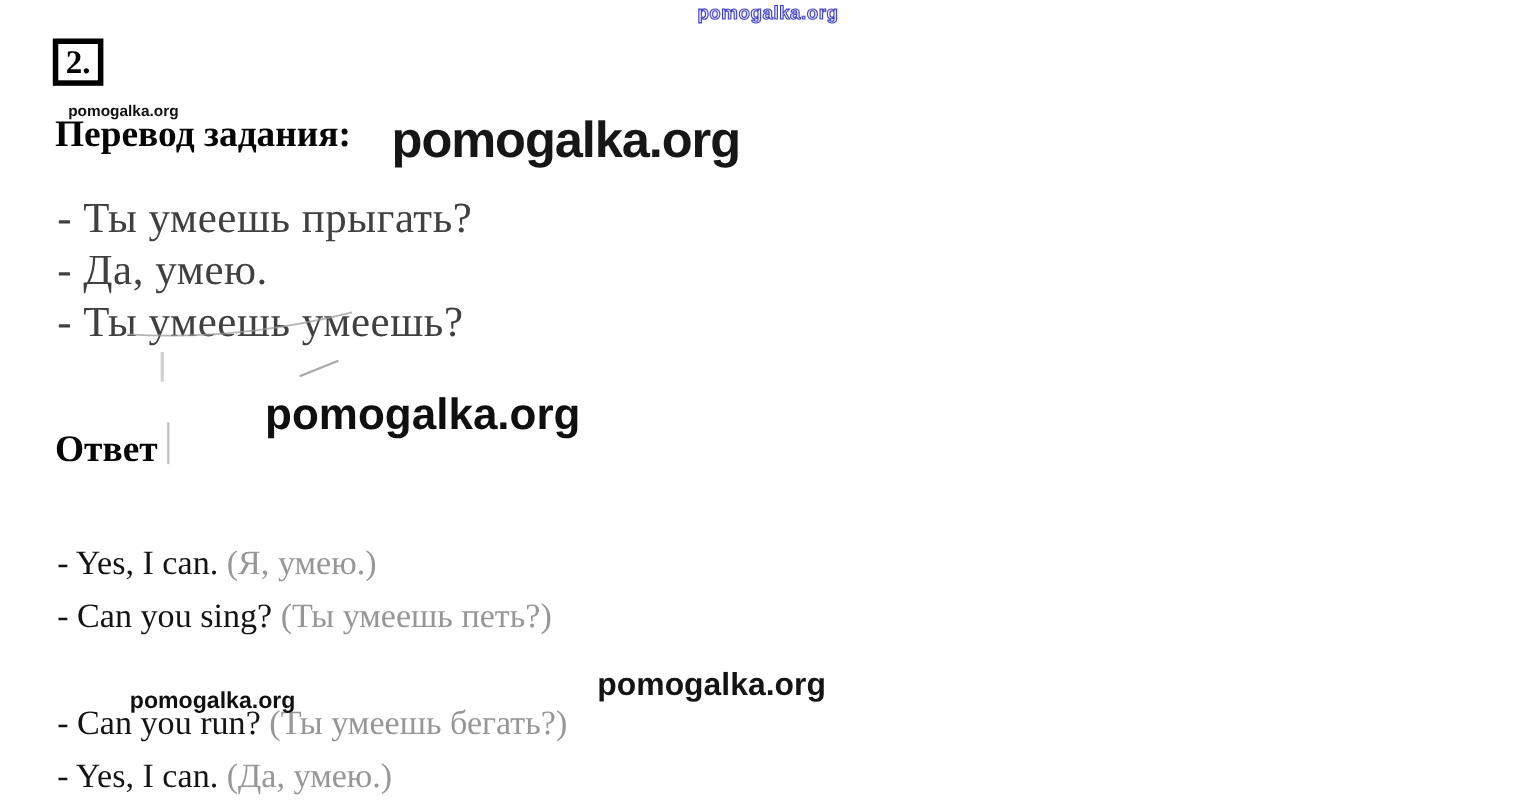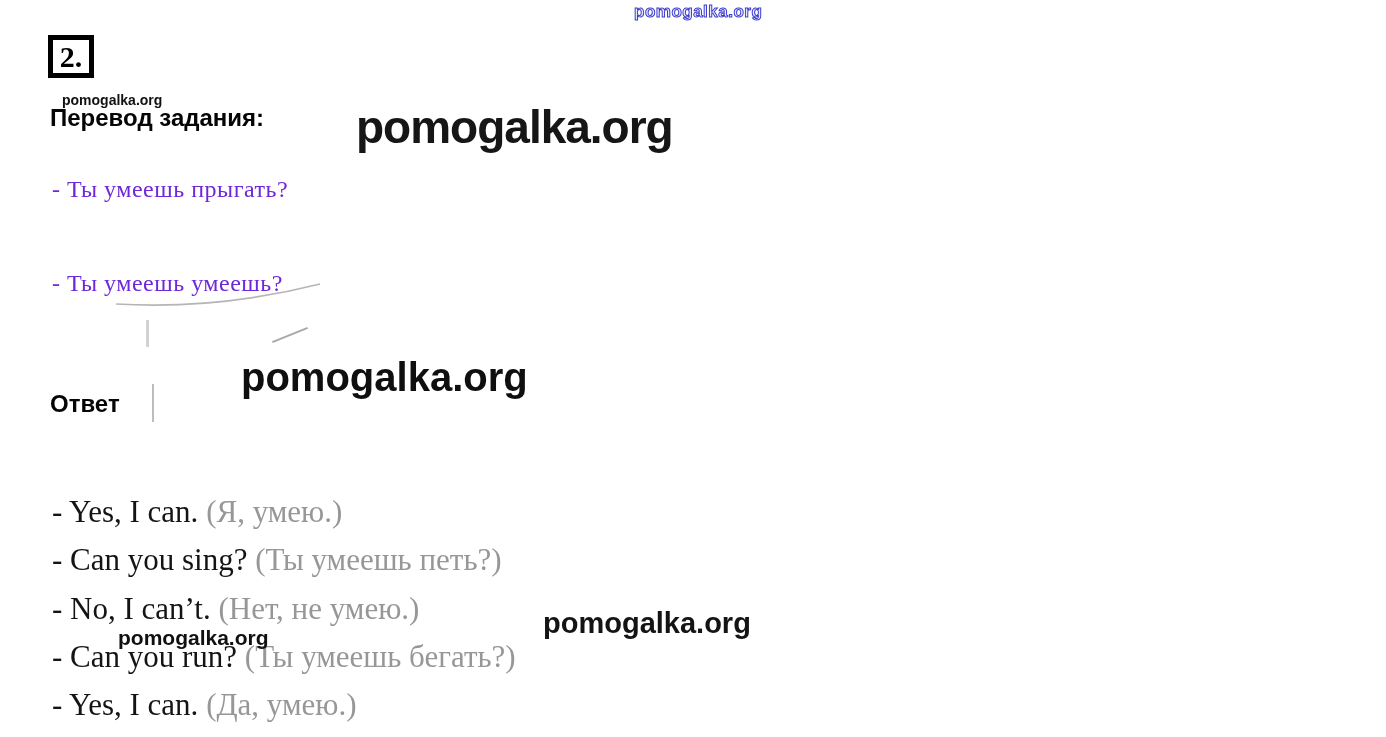--- a/index.html
+++ b/index.html
@@ -33,30 +33,30 @@
     left: 48px; top: 35px;
     width: 36px; height: 33px;
     border: 5px solid #000;
     display: flex; align-items: center; justify-content: center;
     font-size: 30px; font-weight: 700; color: #000;
     font-family: "Liberation Serif", serif;
   }
 
   .section-heading {
     font-weight: 700; color: #050505;
-    font-size: 24px;
-    font-family: Liberation Sans, sans-serif;
+    font-size: 34px;
+    font-family: Liberation Serif, serif;
   }
   .h-translation { left: 50px; top: 104px; }
   .h-answer { left: 50px; top: 390px; }
 
   .gray-line {
     left: 52px;
-    font-size: 24px;
-    color: #6d28d9;
+    font-size: 39px;
+    color: #404040;
     letter-spacing: 0.5px;
   }
   .answer-line {
     left: 52px;
     font-size: 31px;
     color: #141414;
   }
   .answer-line .ru { color: #979797; }
 
   
@@ -79,42 +79,40 @@
     <span>2.</span>
   </div>
 
   <div class="abs wm wm-above-heading">pomogalka.org</div>
 
   <div class="abs section-heading h-translation">Перевод задания:</div>
 
   <div class="abs wm wm-after-heading">pomogalka.org</div>
 
   <div class="abs gray-line" style="top:176px">- Ты умеешь прыгать?</div>
+  <div class="abs gray-line" style="top:223px">- Да, умею.</div>
   <div class="abs gray-line" style="top:270px">- Ты умеешь умеешь?</div>
 
   <svg class="abs arc-artifact" width="215" height="32">
     <path d="M4,26 Q105,32 208,6" stroke="#9c9c9c" stroke-width="1.6" fill="none" opacity="0.75"></path>
   </svg>
   <div class="abs ghost-bar"></div>
   <div class="abs slash-artifact"></div>
 
   <div class="abs section-heading h-answer">Ответ</div>
   <div class="abs cursor-bar"></div>
 
   <div class="abs wm wm-middle">pomogalka.org</div>
 
   <div class="abs answer-line" style="top:542px">
     <span class="en">- Can you sing? </span><span class="ru">(Ты умеешь петь?)</span>
   </div>
   <div class="abs answer-line" style="top:494px">
     <span class="en">- Yes, I can. </span><span class="ru">(Я, умею.)</span>
   </div>
-  <div class="abs answer-line" style="top:591px">
-    <span class="en">- No, I can’t. </span><span class="ru">(Нет, не умею.)</span>
-  </div>
   <div class="abs answer-line" style="top:639px">
     <span class="en">- Can you run? </span><span class="ru">(Ты умеешь бегать?)</span>
   </div>
   <div class="abs answer-line" style="top:687px">
     <span class="en">- Yes, I can. </span><span class="ru">(Да, умею.)</span>
   </div>
 
   <div class="abs wm wm-beside-answer">pomogalka.org</div>
 
   <div class="abs wm wm-above-run">pomogalka.org</div>

